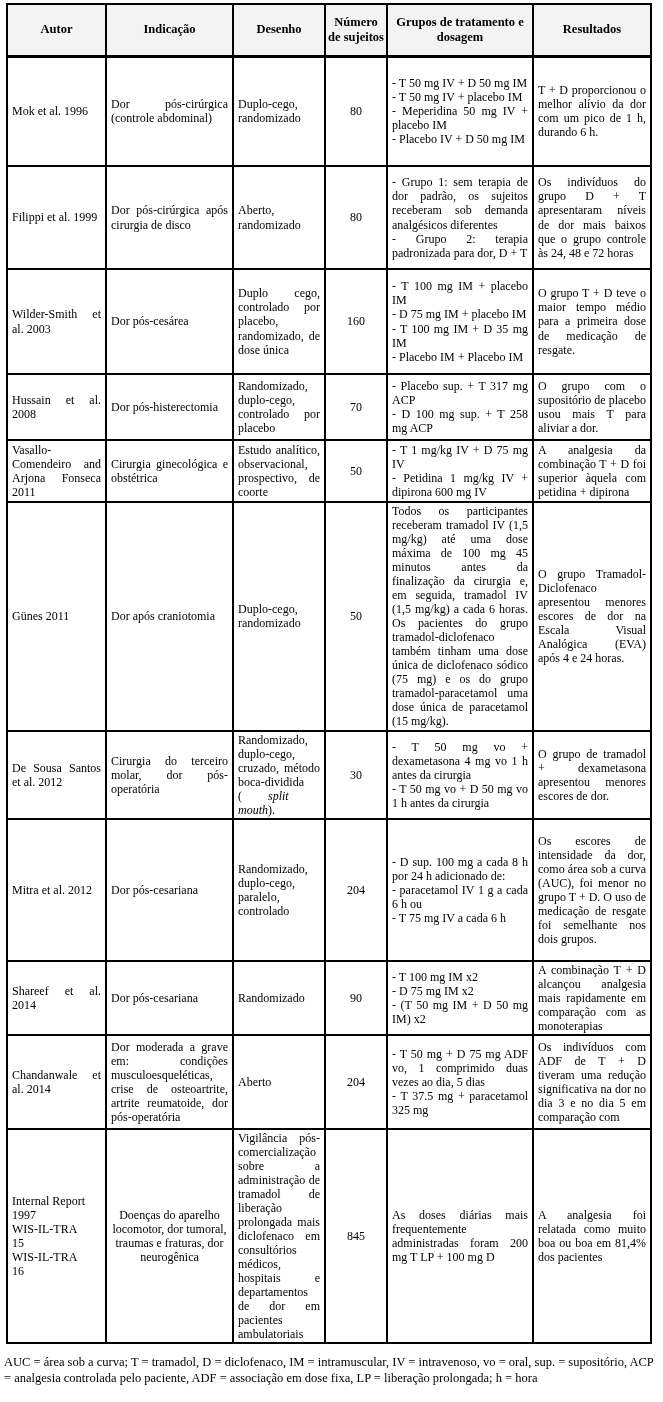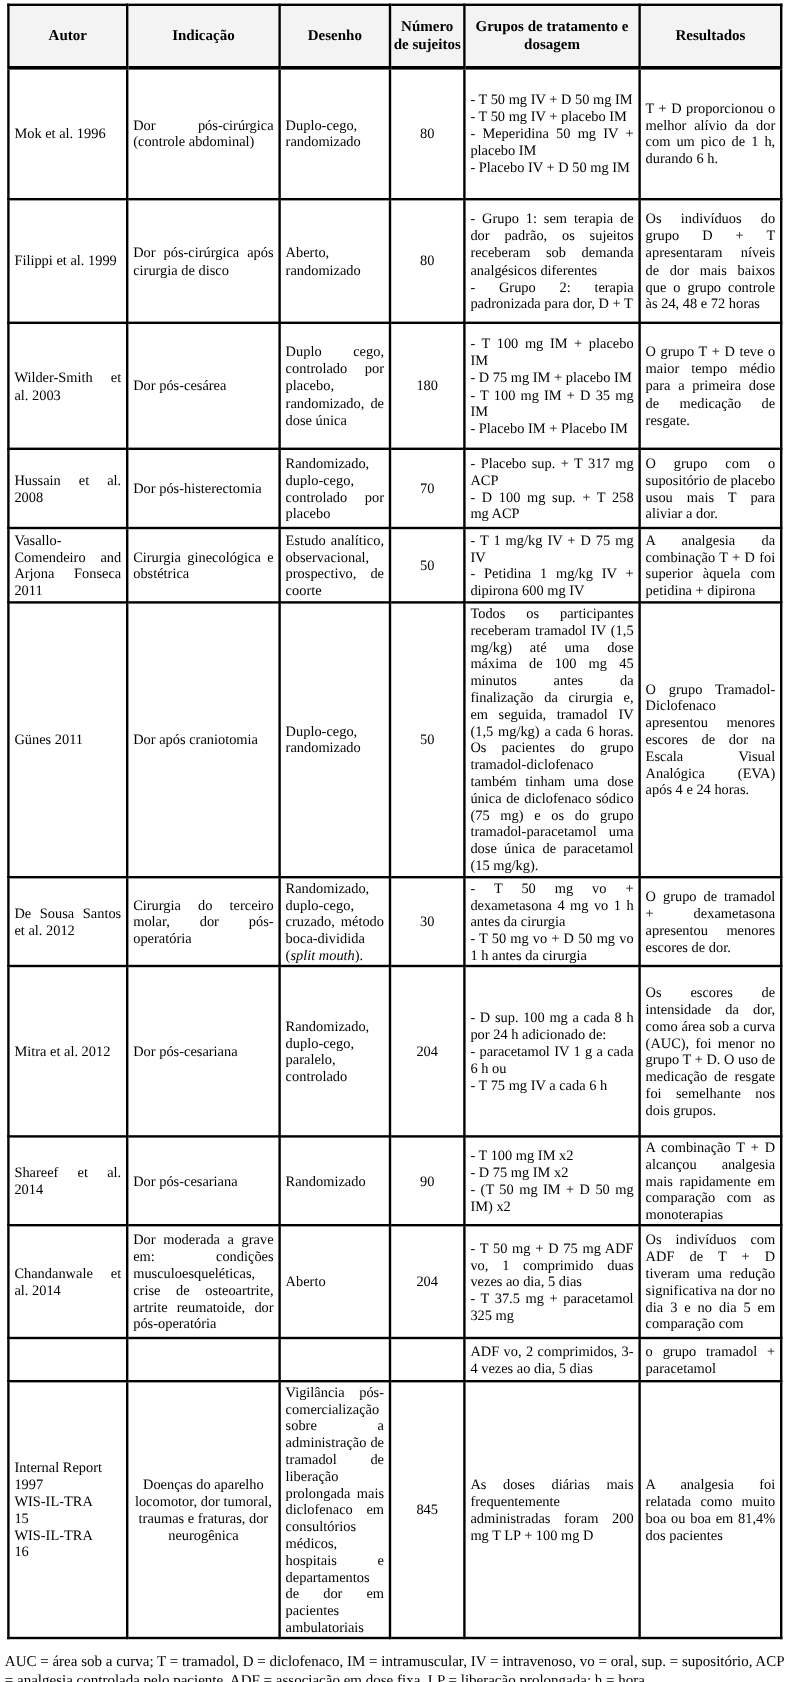--- a/index.html
+++ b/index.html
@@ -11,21 +11,21 @@
     background:#f3f3f3; font-size:12.5px; line-height:1.22;
     font-weight:bold; text-align:center; vertical-align:middle; padding:3px 2px;
   }
   thead th { border-bottom:3px solid #000; }
   td {
     font-size:12px; line-height:1.17; text-align:justify;
     vertical-align:middle; padding:1px 4px; white-space:pre-line;
   }
   td.num { text-align:center; white-space:normal; }
   td.ctr { text-align:center; }
-  em { font-style:italic; }
+  em { font-style:italic;margin-left:26px; }
   tr.rh  { height:52px; }
   tr.r0  { height:110px; }
   tr.r1  { height:103px; }
   tr.r2  { height:105px; }
   tr.r3  { height:66px; }
   tr.r4  { height:62px; }
   tr.r5  { height:228px; }
   tr.r6  { height:68px; }
   tr.r7  { height:142px; }
   tr.r8  { height:68px; }
@@ -78,21 +78,21 @@
         <td>Aberto, randomizado</td>
         <td class="num">80</td>
         <td>- Grupo 1: sem terapia de dor padrão, os sujeitos receberam sob demanda analgésicos diferentes
 - Grupo 2: terapia padronizada para dor, D + T</td>
         <td>Os indivíduos do grupo D + T apresentaram níveis de dor mais baixos que o grupo controle às 24, 48 e 72 horas</td>
       </tr>
       <tr class="r2">
         <td>Wilder-Smith et al. 2003</td>
         <td>Dor pós-cesárea</td>
         <td>Duplo cego, controlado por placebo, randomizado, de dose única</td>
-        <td class="num">180</td>
+        <td class="num">160</td>
         <td>- T 100 mg IM + placebo IM
 - D 75 mg IM + placebo IM
 - T 100 mg IM + D 35 mg IM
 - Placebo IM + Placebo IM</td>
         <td>O grupo T + D teve o maior tempo médio para a primeira dose de medicação de resgate.</td>
       </tr>
       <tr class="r3">
         <td>Hussain et al. 2008</td>
         <td>Dor pós-histerectomia</td>
         <td>Randomizado, duplo-cego, controlado por placebo</td>
@@ -149,28 +149,20 @@
       </tr>
       <tr class="r9">
         <td>Chandanwale et al. 2014</td>
         <td>Dor moderada a grave em: condições musculoesqueléticas, crise de osteoartrite, artrite reumatoide, dor pós-operatória</td>
         <td>Aberto</td>
         <td class="num">204</td>
         <td>- T 50 mg + D 75 mg ADF vo, 1 comprimido duas vezes ao dia, 5 dias
 - T 37.5 mg + paracetamol 325 mg</td>
         <td>Os indivíduos com ADF de T + D tiveram uma redução significativa na dor no dia 3 e no dia 5 em comparação com</td>
       </tr>
-      <tr class="r10">
-        <td></td>
-        <td></td>
-        <td></td>
-        <td class="num"></td>
-        <td>ADF vo, 2 comprimidos, 3-4 vezes ao dia, 5 dias</td>
-        <td>o grupo tramadol + paracetamol</td>
-      </tr>
       <tr class="r11">
         <td>Internal Report
 1997
 WIS-IL-TRA
 15
 WIS-IL-TRA
 16</td>
         <td class="ctr">Doenças do aparelho locomotor, dor tumoral, traumas e fraturas, dor neurogênica</td>
         <td>Vigilância pós-comercialização sobre a administração de tramadol de liberação prolongada mais diclofenaco em consultórios médicos, hospitais e departamentos de dor em pacientes ambulatoriais</td>
         <td class="num">845</td>

